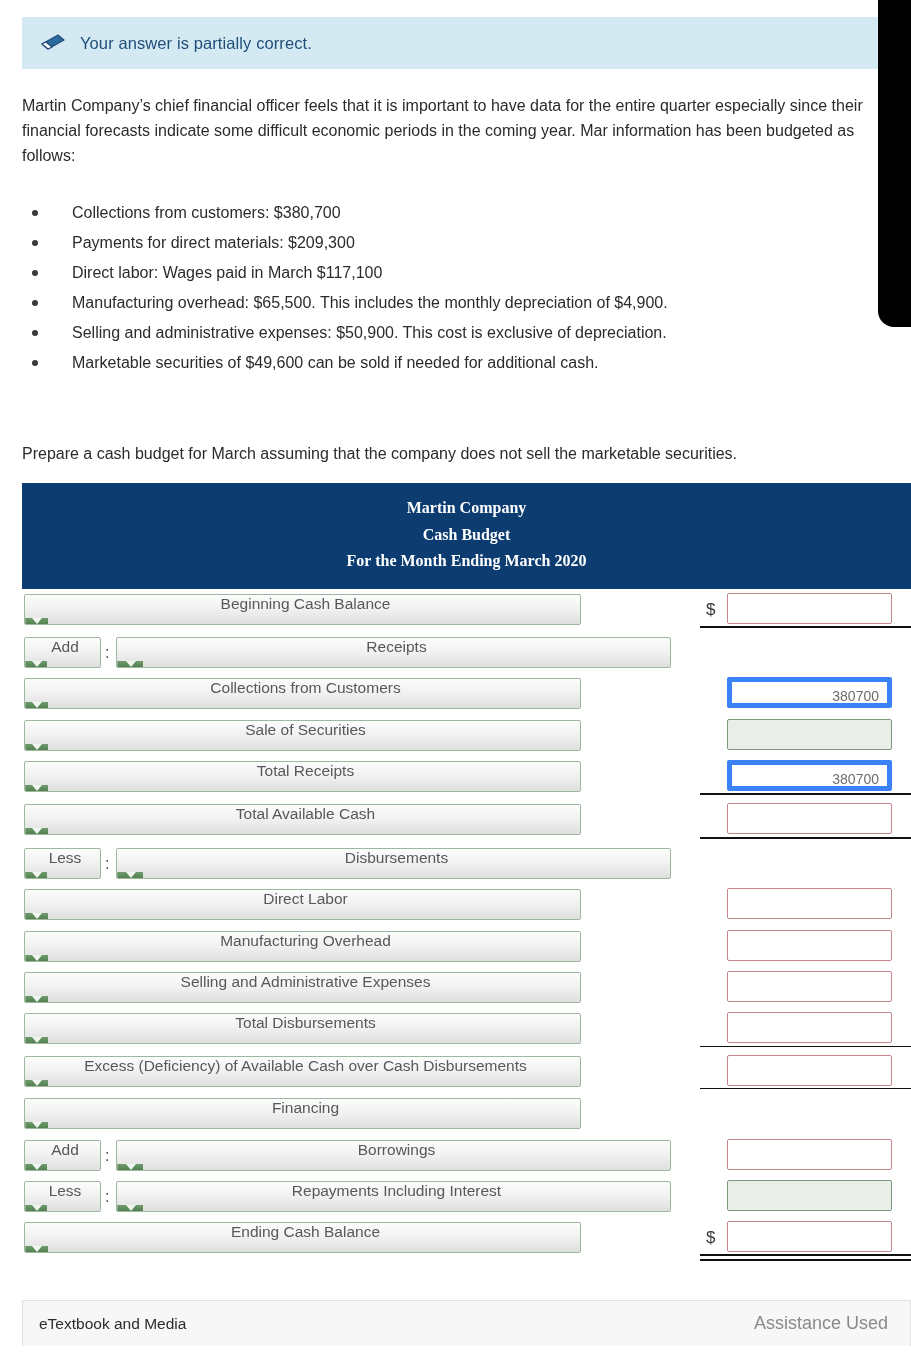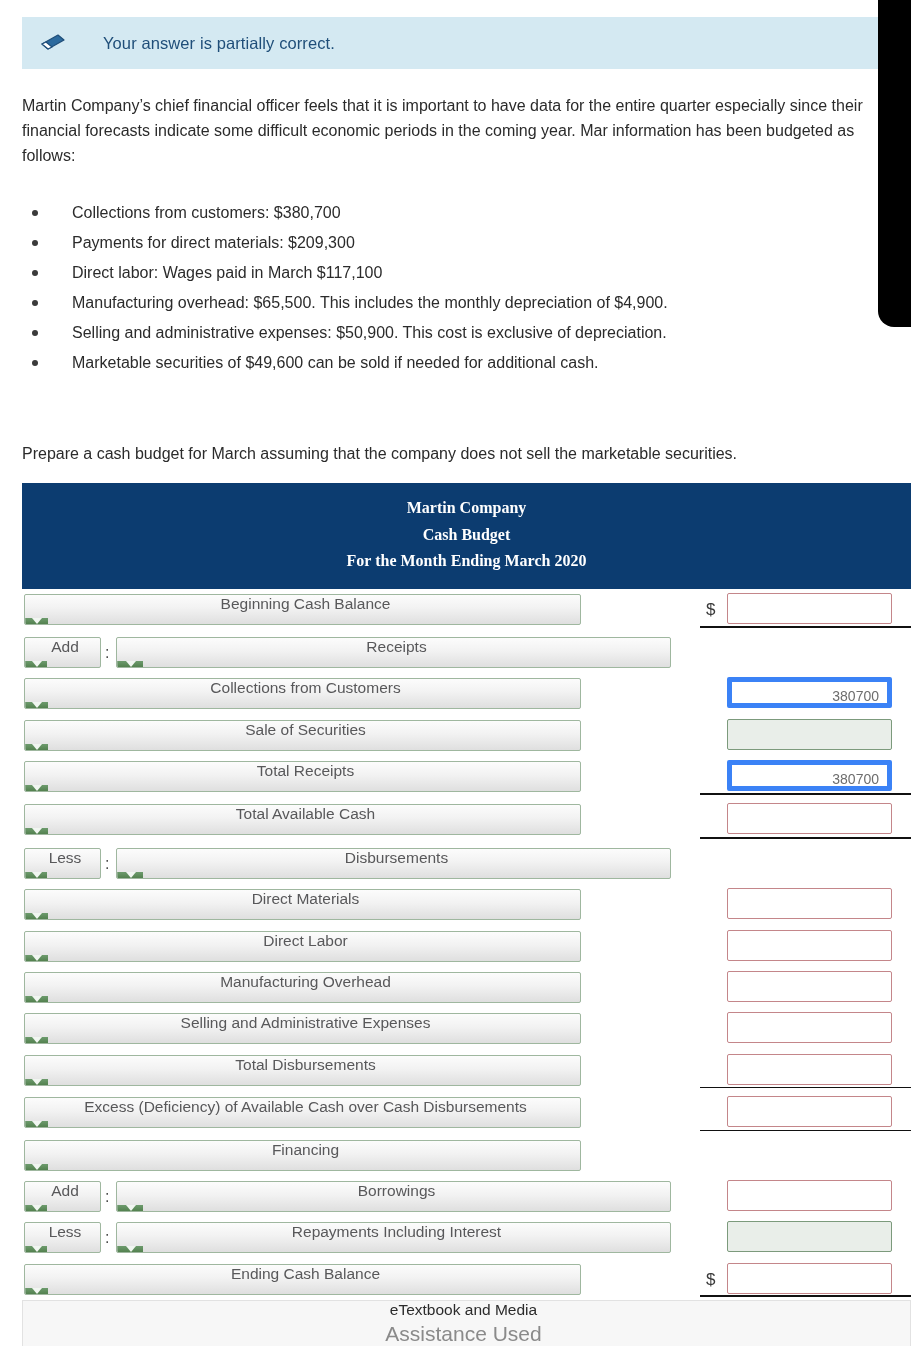--- a/index.html
+++ b/index.html
@@ -9,21 +9,20 @@
     font-family:"Liberation Sans", sans-serif;
     color:#2e2e2e;
     -webkit-font-smoothing:antialiased;
   }
 
   
   #banner{
     position:absolute; left:22px; top:17px; width:889px; height:52px;
     background:#d4e9f2; display:flex; align-items:center; box-sizing:border-box;
     padding-left:18px;
-    gap:23px;
   }
   #banner .eraser{ width:26px; height:22px; flex:0 0 auto; margin-right:14px; }
   #banner .msg{ font-size:16.5px; color:#1f4e79; letter-spacing:.1px; }
 
   
   #intro{
     position:absolute; left:22px; top:93px; width:878px;
     font-size:16px; line-height:25px; color:#2b2b2b;
   }
 
@@ -119,24 +118,23 @@
   .rule.thin{ border-top:1px solid #111111; }
   .rule.dbl{ border-top:2px solid #111111; border-bottom:2px solid #111111; height:3px; }
 
   
   #footer{
     position:absolute; left:22px; top:1300px; width:889px; height:46px;
     box-sizing:border-box; background:#f7f7f7; border-top:1px solid #e2e2e2;
     border-left:1px solid #e2e2e2; border-right:1px solid #e2e2e2;
     display:flex; align-items:center; justify-content:space-between;
     padding:0 22px 0 16px;
-    flex-direction:column;
   }
   #footer .etext{ font-size:15.5px; color:#2b2b2b; }
-  #footer .assist{ font-size:21px; color:#8a8a8a; }
+  #footer .assist{ font-size:18px; color:#8a8a8a; }
 
   
   #blackpanel{
     position:absolute; right:0; top:0; width:33px; height:327px;
     background:#000000; border-bottom-left-radius:16px; z-index:40;
   }
 </style>
 </head>
 <body>
 
@@ -246,29 +244,20 @@
         <span class="colon">:</span>
         <div class="sel sel-sub wide-arrow">
           <span class="txt">Disbursements</span>
           <span class="arrow">
             <i></i>
           </span>
         </div>
       </div>
       <div class="row">
         <div class="sel sel-main">
-          <span class="txt">Direct Materials</span>
-          <span class="arrow">
-            <i></i>
-          </span>
-        </div>
-        <div class="inp empty"></div>
-      </div>
-      <div class="row">
-        <div class="sel sel-main">
           <span class="txt">Direct Labor</span>
           <span class="arrow">
             <i></i>
           </span>
         </div>
         <div class="inp empty"></div>
       </div>
       <div class="row">
         <div class="sel sel-main">
           <span class="txt">Manufacturing Overhead</span>

